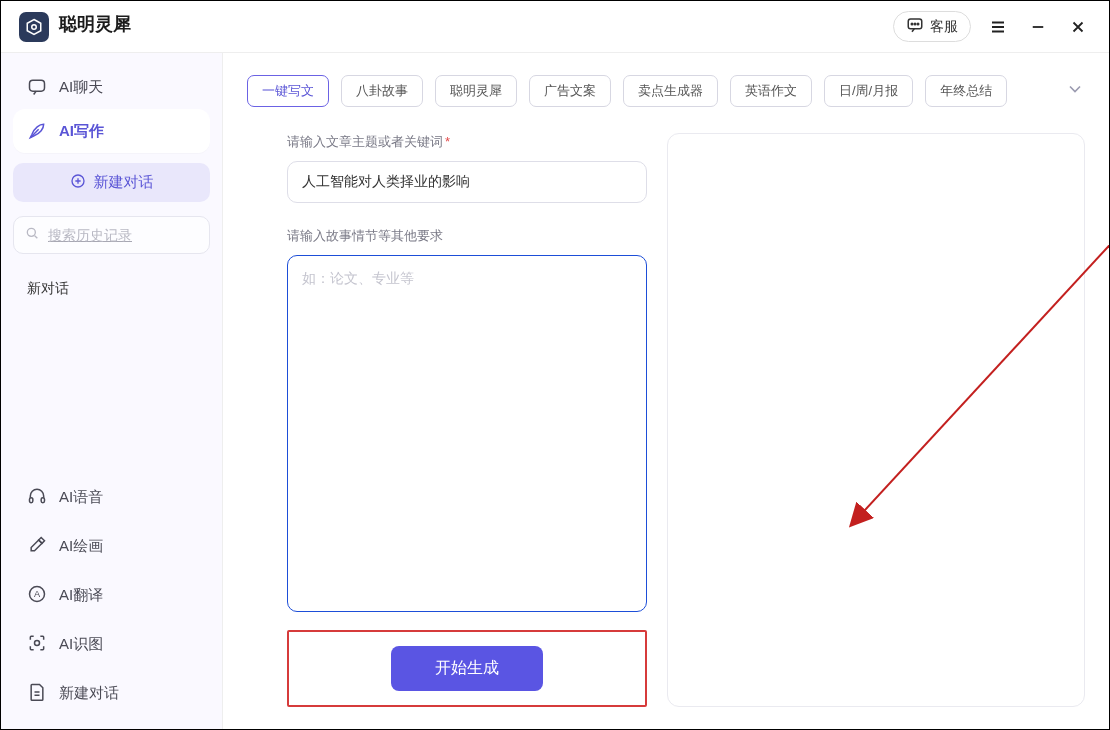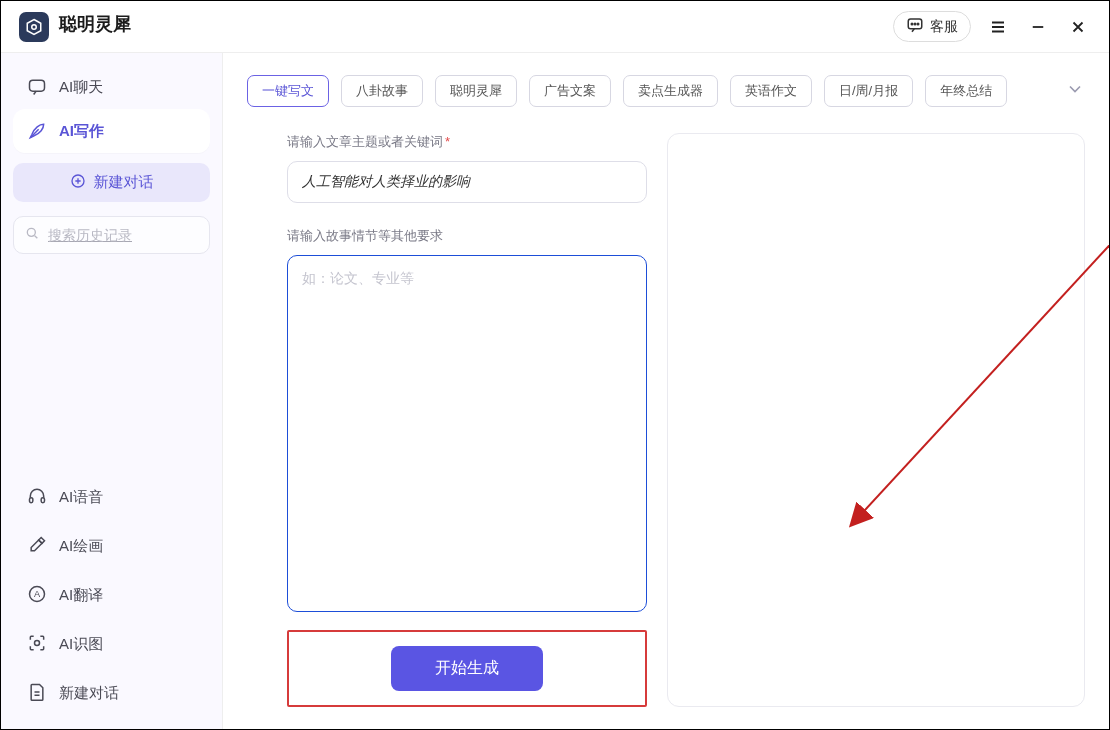--- a/index.html
+++ b/index.html
@@ -170,21 +170,20 @@
   .field-label .req { color: #e24b4b; margin-left: 2px; }
 
   .text-input {
     width: 100%;
     border: 1px solid #dedee8;
     border-radius: 10px;
     padding: 12px 14px;
     font-size: 14px;
     color: #333;
     background: #fff;
-    font-style: italic;
   }
   .text-input::placeholder { color: #bdbdc9; }
 
   .second-block { margin-top: 24px; display:flex; flex-direction:column; flex:1; }
   .textarea {
     width: 100%;
     flex: 1;
     min-height: 340px;
     border: 1px solid #1d4ed8;
     border-radius: 10px;
@@ -310,20 +309,23 @@
     <div class="search-box">
       <span>
         <svg viewBox="0 0 24 24" fill="none" stroke="#b9b9c4" stroke-width="2">
           <circle cx="11" cy="11" r="6"></circle>
             <path d="M20 20l-4-4"></path>
         </svg>
       </span>
       <input type="text" placeholder="搜索历史记录" style="">
     </div>
 
+    <div class="history-item">
+      <span>新对话</span>
+    </div>
 
     <div class="sidebar-spacer"></div>
 
     <div class="tool-item">
       <span class="nav-ico">
         <svg viewBox="0 0 24 24" fill="none" stroke="#4a4a55" stroke-width="1.8">
           <path d="M4 14v-2a8 8 0 0116 0v2"></path>
             <rect x="3" y="14" width="4" height="6" rx="2"></rect>
             <rect x="17" y="14" width="4" height="6" rx="2"></rect>
         </svg>

